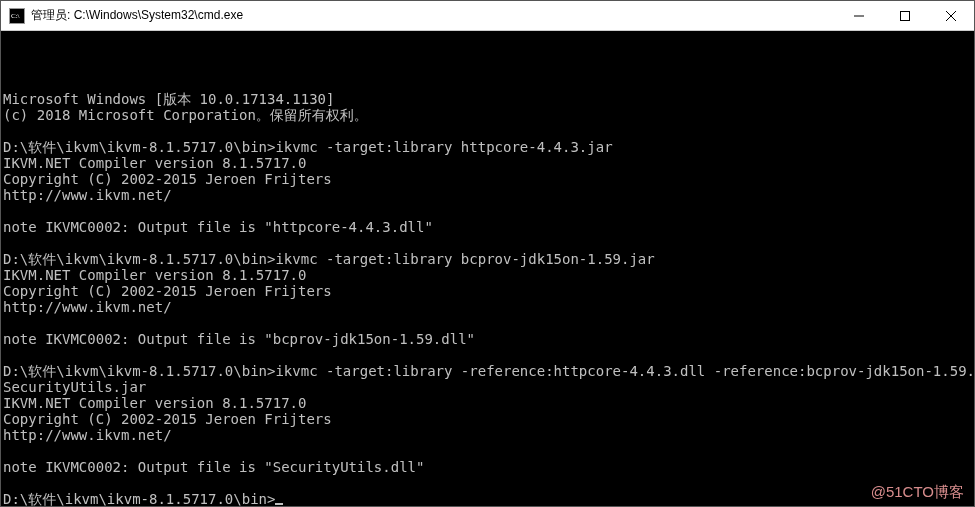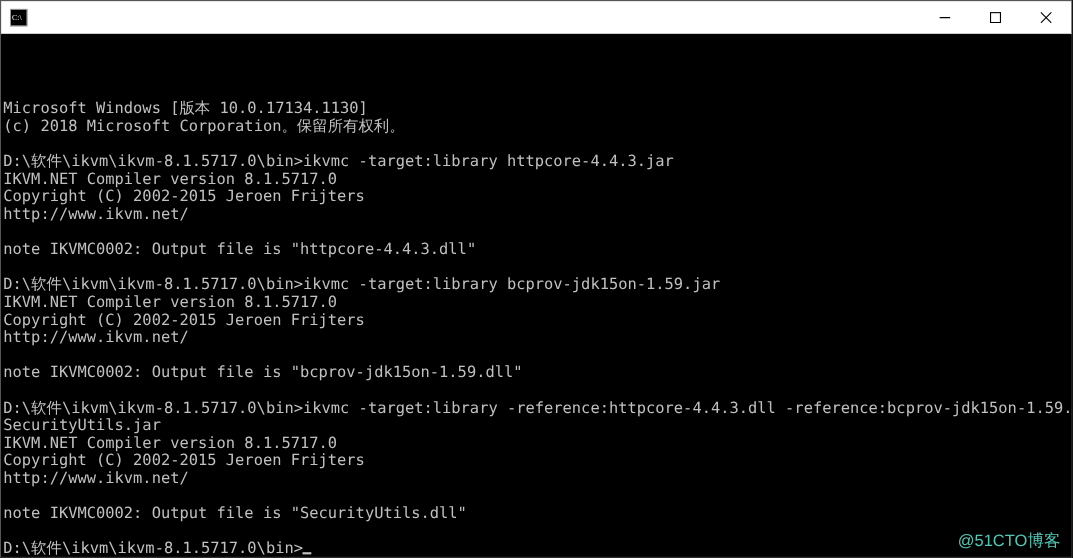--- a/index.html
+++ b/index.html
@@ -9,35 +9,36 @@
   .titlebar .icon-box { width: 16px; height: 16px; margin-left: 8px; margin-right: 6px; display: inline-flex; align-items: center; justify-content: center; }
   .titlebar .icon-box svg { width: 16px; height: 16px; }
   .titlebar .title { font-size: 12px; color: #000; flex: 0 0 auto; }
   .titlebar .spacer { flex: 1; }
   .titlebar .btn { width: 46px; height: 30px; display: flex; align-items: center; justify-content: center; font-size: 10px; color: #000; }
   .titlebar .btn-close { width: 46px; }
   .terminal { flex: 1; background: #000; color: #c0c0c0; font-family: "NSimSun", "SimSun", "Consolas", monospace; font-size: 14px; line-height: 16px; padding: 12px 2px; white-space: pre; overflow: hidden; position: relative; }
   .terminal .line { white-space: pre; }
   .cursor { display: inline-block; width: 8px; height: 2px; background: #c0c0c0; vertical-align: baseline; margin-bottom: -1px; animation: blink 1s steps(1) infinite; }
   @keyframes blink { 50% { opacity: 0; } }
-  .watermark { position: absolute; right: 10px; bottom: 6px; color: #5eead4; font-size: 15px; font-family: "Microsoft YaHei", sans-serif; opacity: .85; pointer-events: none; }
+  .watermark { position: absolute; right: 10px; bottom: 6px; color: #fca5a5; font-size: 15px; font-family: "Microsoft YaHei", sans-serif; opacity: .85; pointer-events: none; }
 </style>
 </head>
 <body>
 
 <div class="window">
 
   <div class="titlebar">
     <span class="icon-box">
       <svg viewBox="0 0 16 16">
         <rect x="0" y="0" width="16" height="16" fill="#000"></rect>
         <rect x="0.5" y="0.5" width="15" height="15" fill="none" stroke="#999" stroke-width="1"></rect>
         <text x="2" y="10" font-size="7" fill="#fff" font-family="Consolas">C:\</text>
       </svg>
     </span>
+    <span class="title">管理员: C:\Windows\System32\cmd.exe</span>
     <span class="spacer"></span>
     <div class="btn">
       <svg width="10" height="10" viewBox="0 0 10 10">
           <line x1="0" y1="5" x2="10" y2="5" stroke="#000" stroke-width="1"></line>
         </svg>
     </div>
     <div class="btn">
       <svg width="10" height="10" viewBox="0 0 10 10">
           <rect x="0.5" y="0.5" width="9" height="9" fill="none" stroke="#000" stroke-width="1"></rect>
         </svg>

